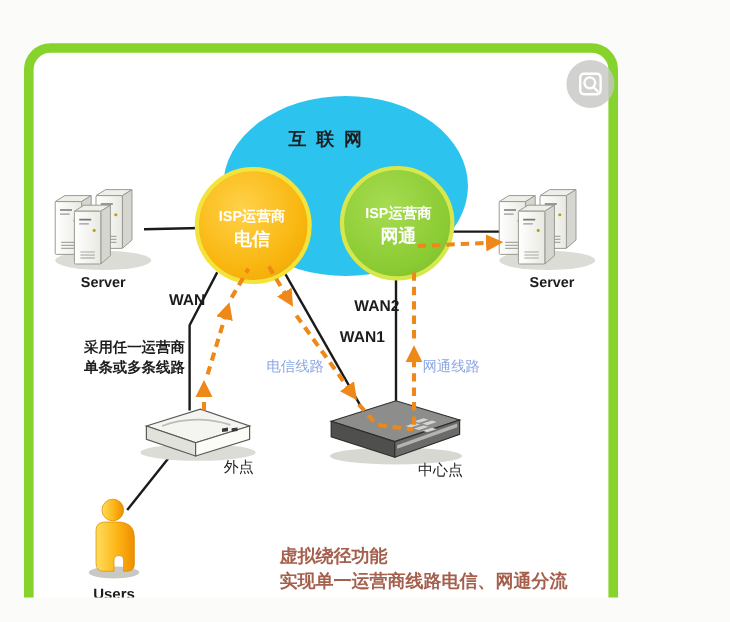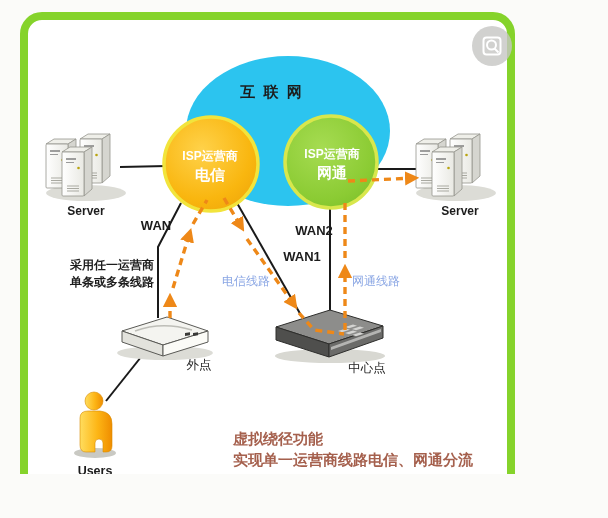--- a/index.html
+++ b/index.html
@@ -1,17 +1,17 @@
 <!DOCTYPE html>
 <html><head>
 <meta charset="utf-8">
 <style>
   html,body{margin:0;padding:0;background:#fbfbf9;}
   #stage{position:relative;width:608px;height:474px;overflow:hidden;
-         font-family:"Liberation Sans","DejaVu Sans",sans-serif;}
+         font-family:"Liberation Sans","DejaVu Sans",sans-serif;margin-top:24px;}
   svg{position:absolute;top:0;left:0;}
   text{font-family:"Liberation Sans","DejaVu Sans",sans-serif;}
 </style>
 </head>
 <body>
 
 <div id="stage">
 <svg width="608" height="518" viewBox="0 0 608 518">
   <defs>
     <marker id="arr" viewBox="0 0 10 10" refX="7" refY="5" markerWidth="4.2" markerHeight="4.2" orient="auto-start-reverse">

